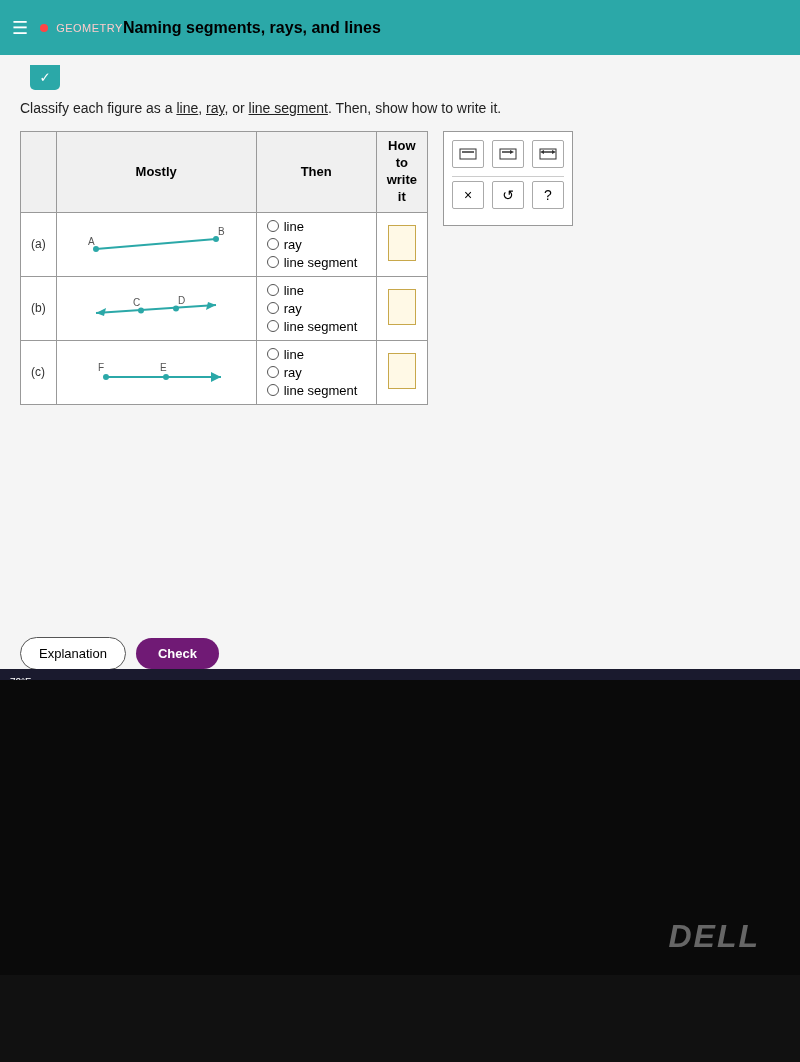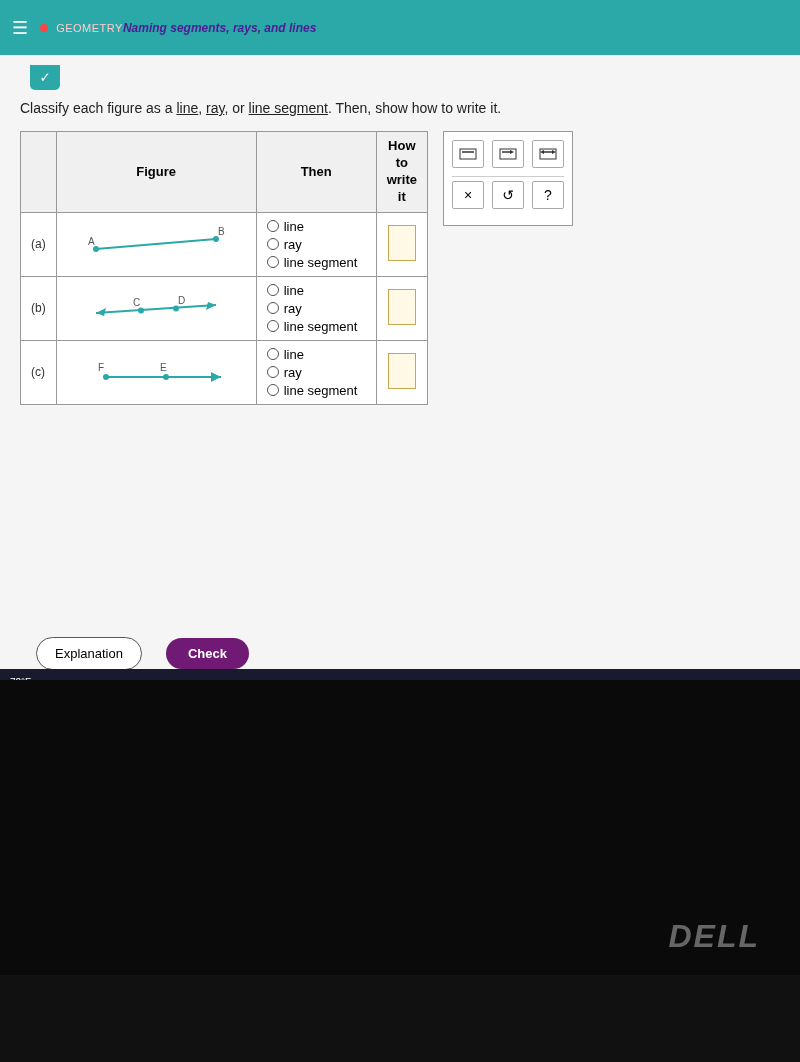--- a/index.html
+++ b/index.html
@@ -42,24 +42,23 @@
     .header-text {
       display: flex;
       flex-direction: row;
     }
     .header-subtitle {
       font-size: 11px;
       color: #ffcccc;
       letter-spacing: 0.5px;
     }
     .header-title {
-      font-size: 12px;
+      font-size: 16px;
       font-weight: bold;
-      color: #4c1d95;
-      font-style: italic;
+      color: #000000;
     }
     .red-dot {
       width: 8px;
       height: 8px;
       background: #ff4444;
       border-radius: 50%;
       display: inline-block;
       margin-right: 4px;
     }
 
@@ -201,24 +200,24 @@
       border-radius: 2px;
     }
     .symbol-divider {
       border: none;
       border-top: 1px solid #ccc;
       margin: 4px 0;
     }
 
     
     .footer {
-      padding: 10px 36px;
+      padding: 10px 20px;
       background: #f5f5f5;
       display: flex;
-      gap: 24px;
+      gap: 10px;
       align-items: center;
     }
     .btn-explanation {
       padding: 8px 18px;
       border: 1.5px solid #555;
       background: white;
       border-radius: 20px;
       cursor: pointer;
       font-size: 13px;
     }
@@ -322,21 +321,21 @@
     <div class="instructions">
       Classify each figure as a <u>line</u>, <u>ray</u>, or <u>line segment</u>. Then, show how to write it.
     </div>
 
     <div class="main-layout">
 
       <table class="exercise-table">
         <thead>
           <tr>
             <th colspan="1"></th>
-            <th>Figure</th>
+            <th>Mostly</th>
             <th>Then</th>
             <th class="th-how-to">How to<br>write it</th>
           </tr>
         </thead>
         <tbody>
 
           <tr>
             <td class="row-label">(a)</td>
             <td class="figure-cell">
 

